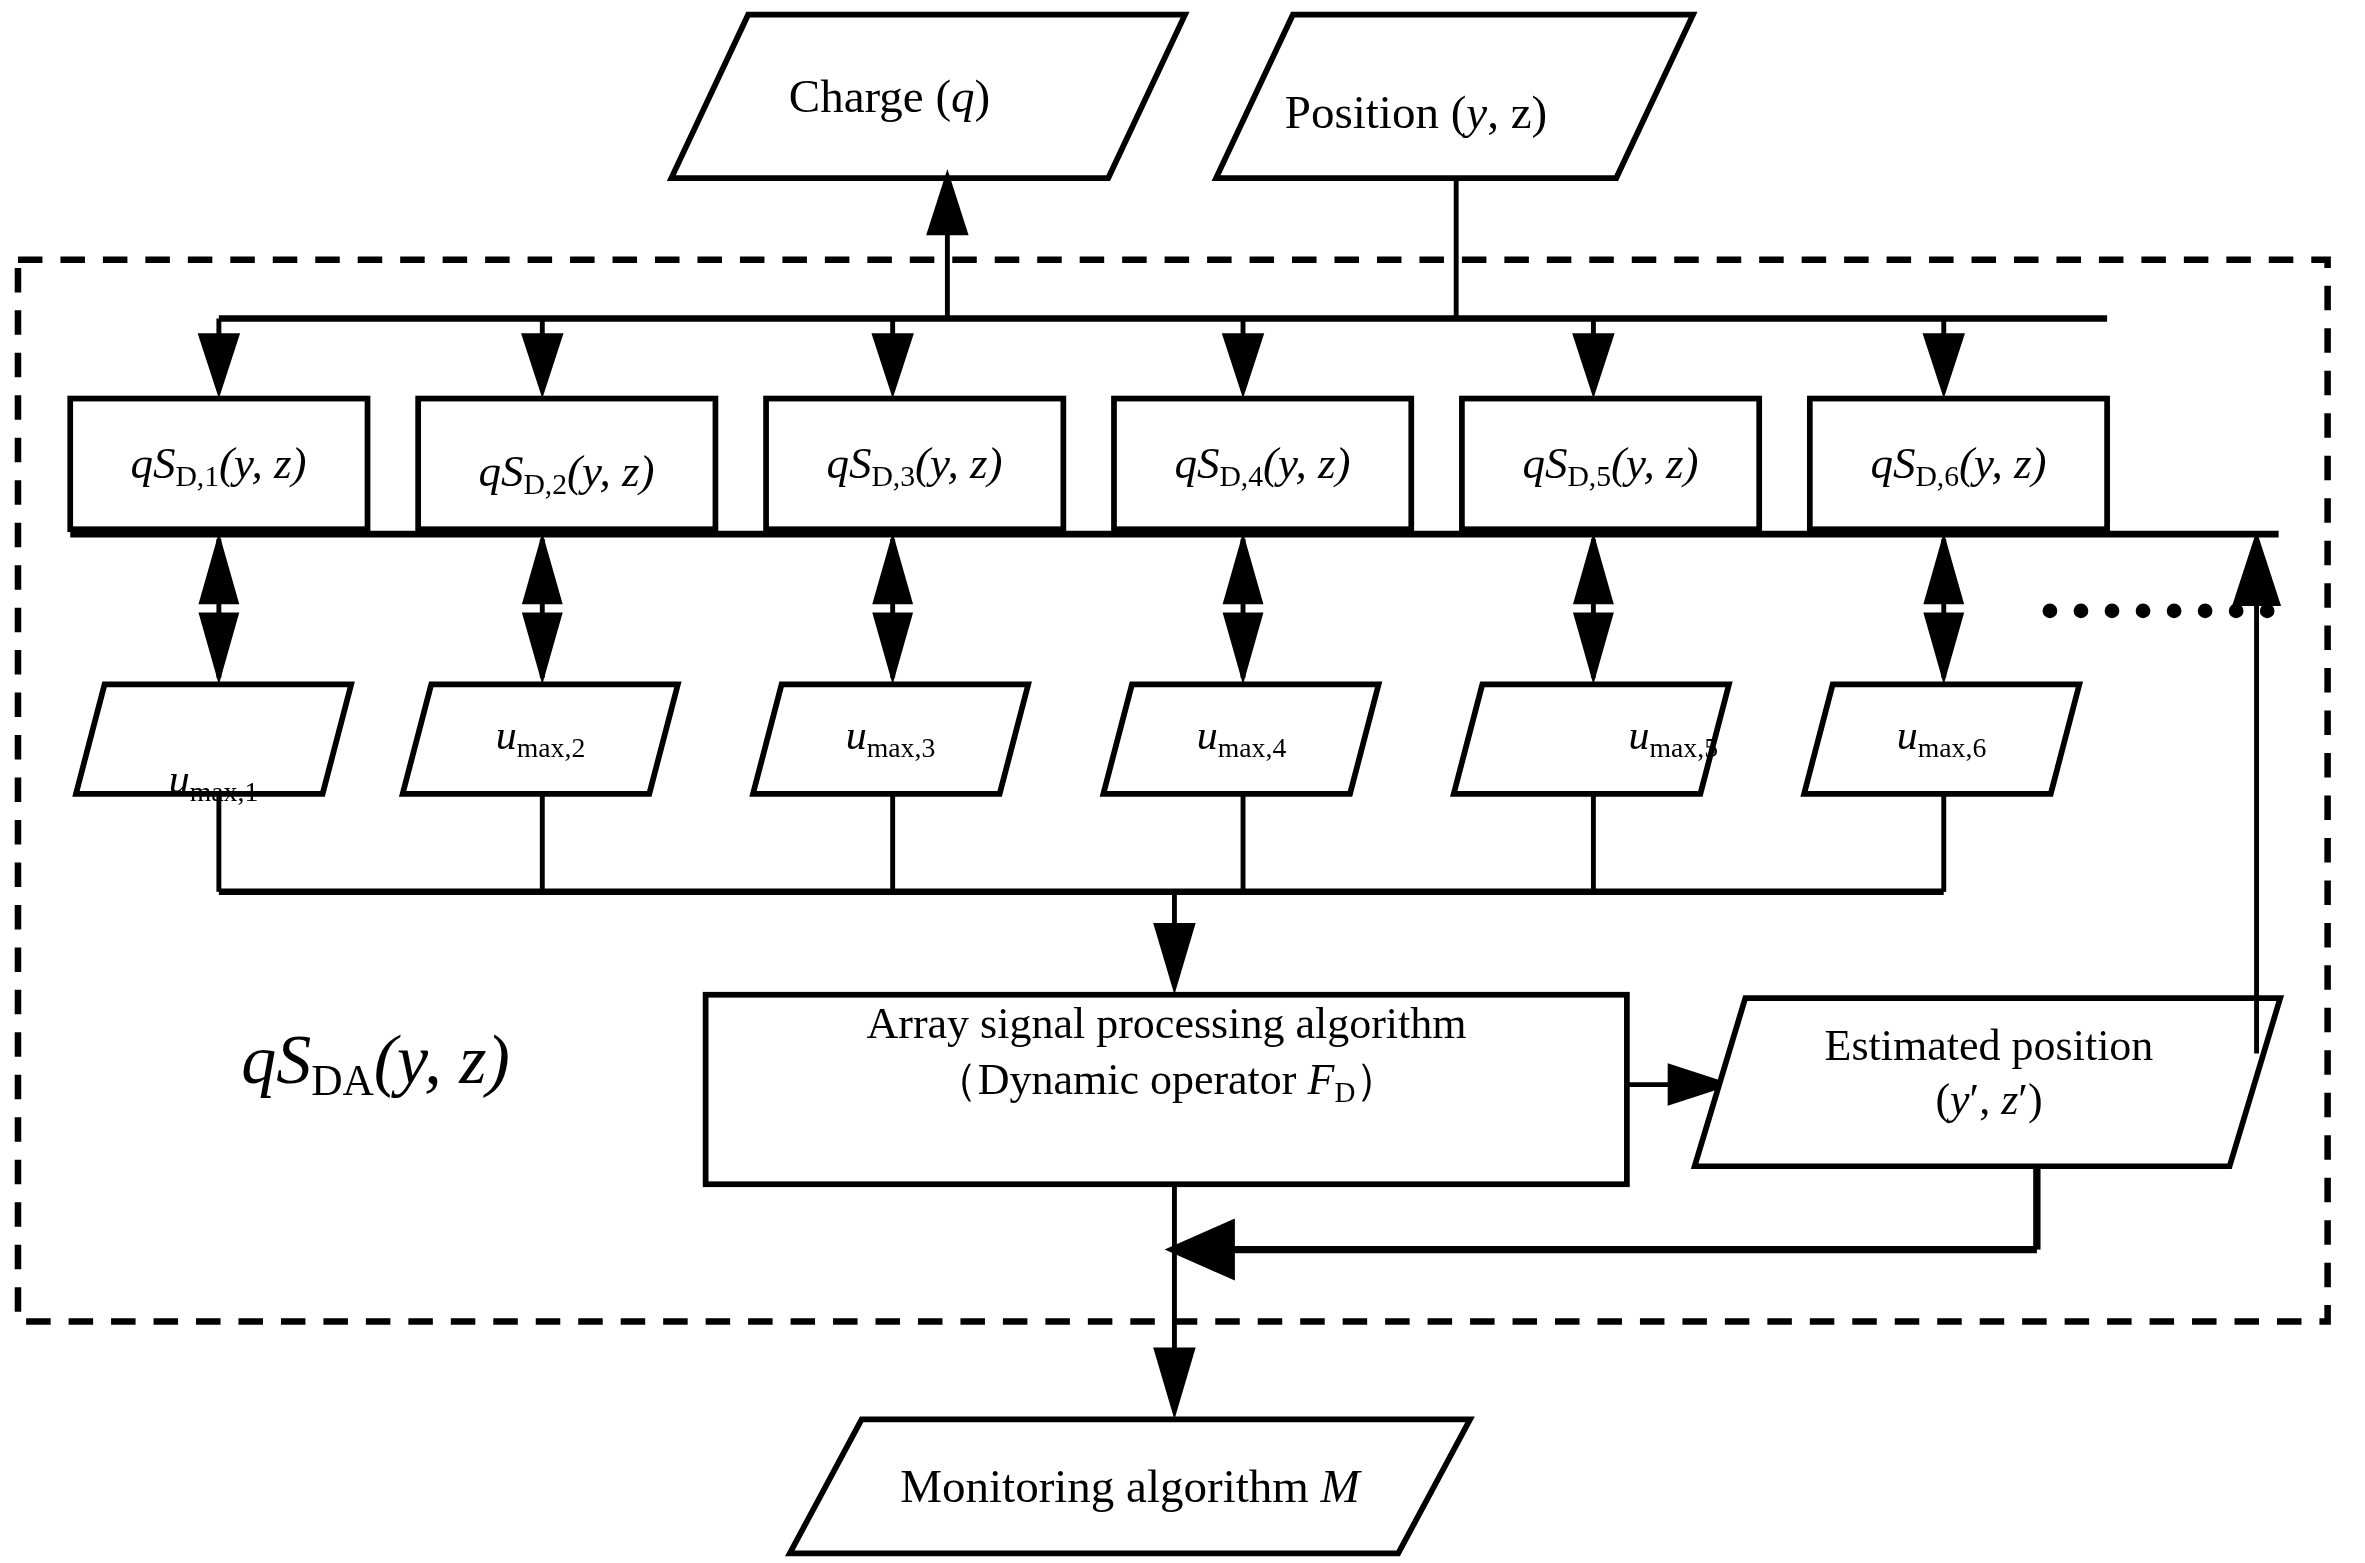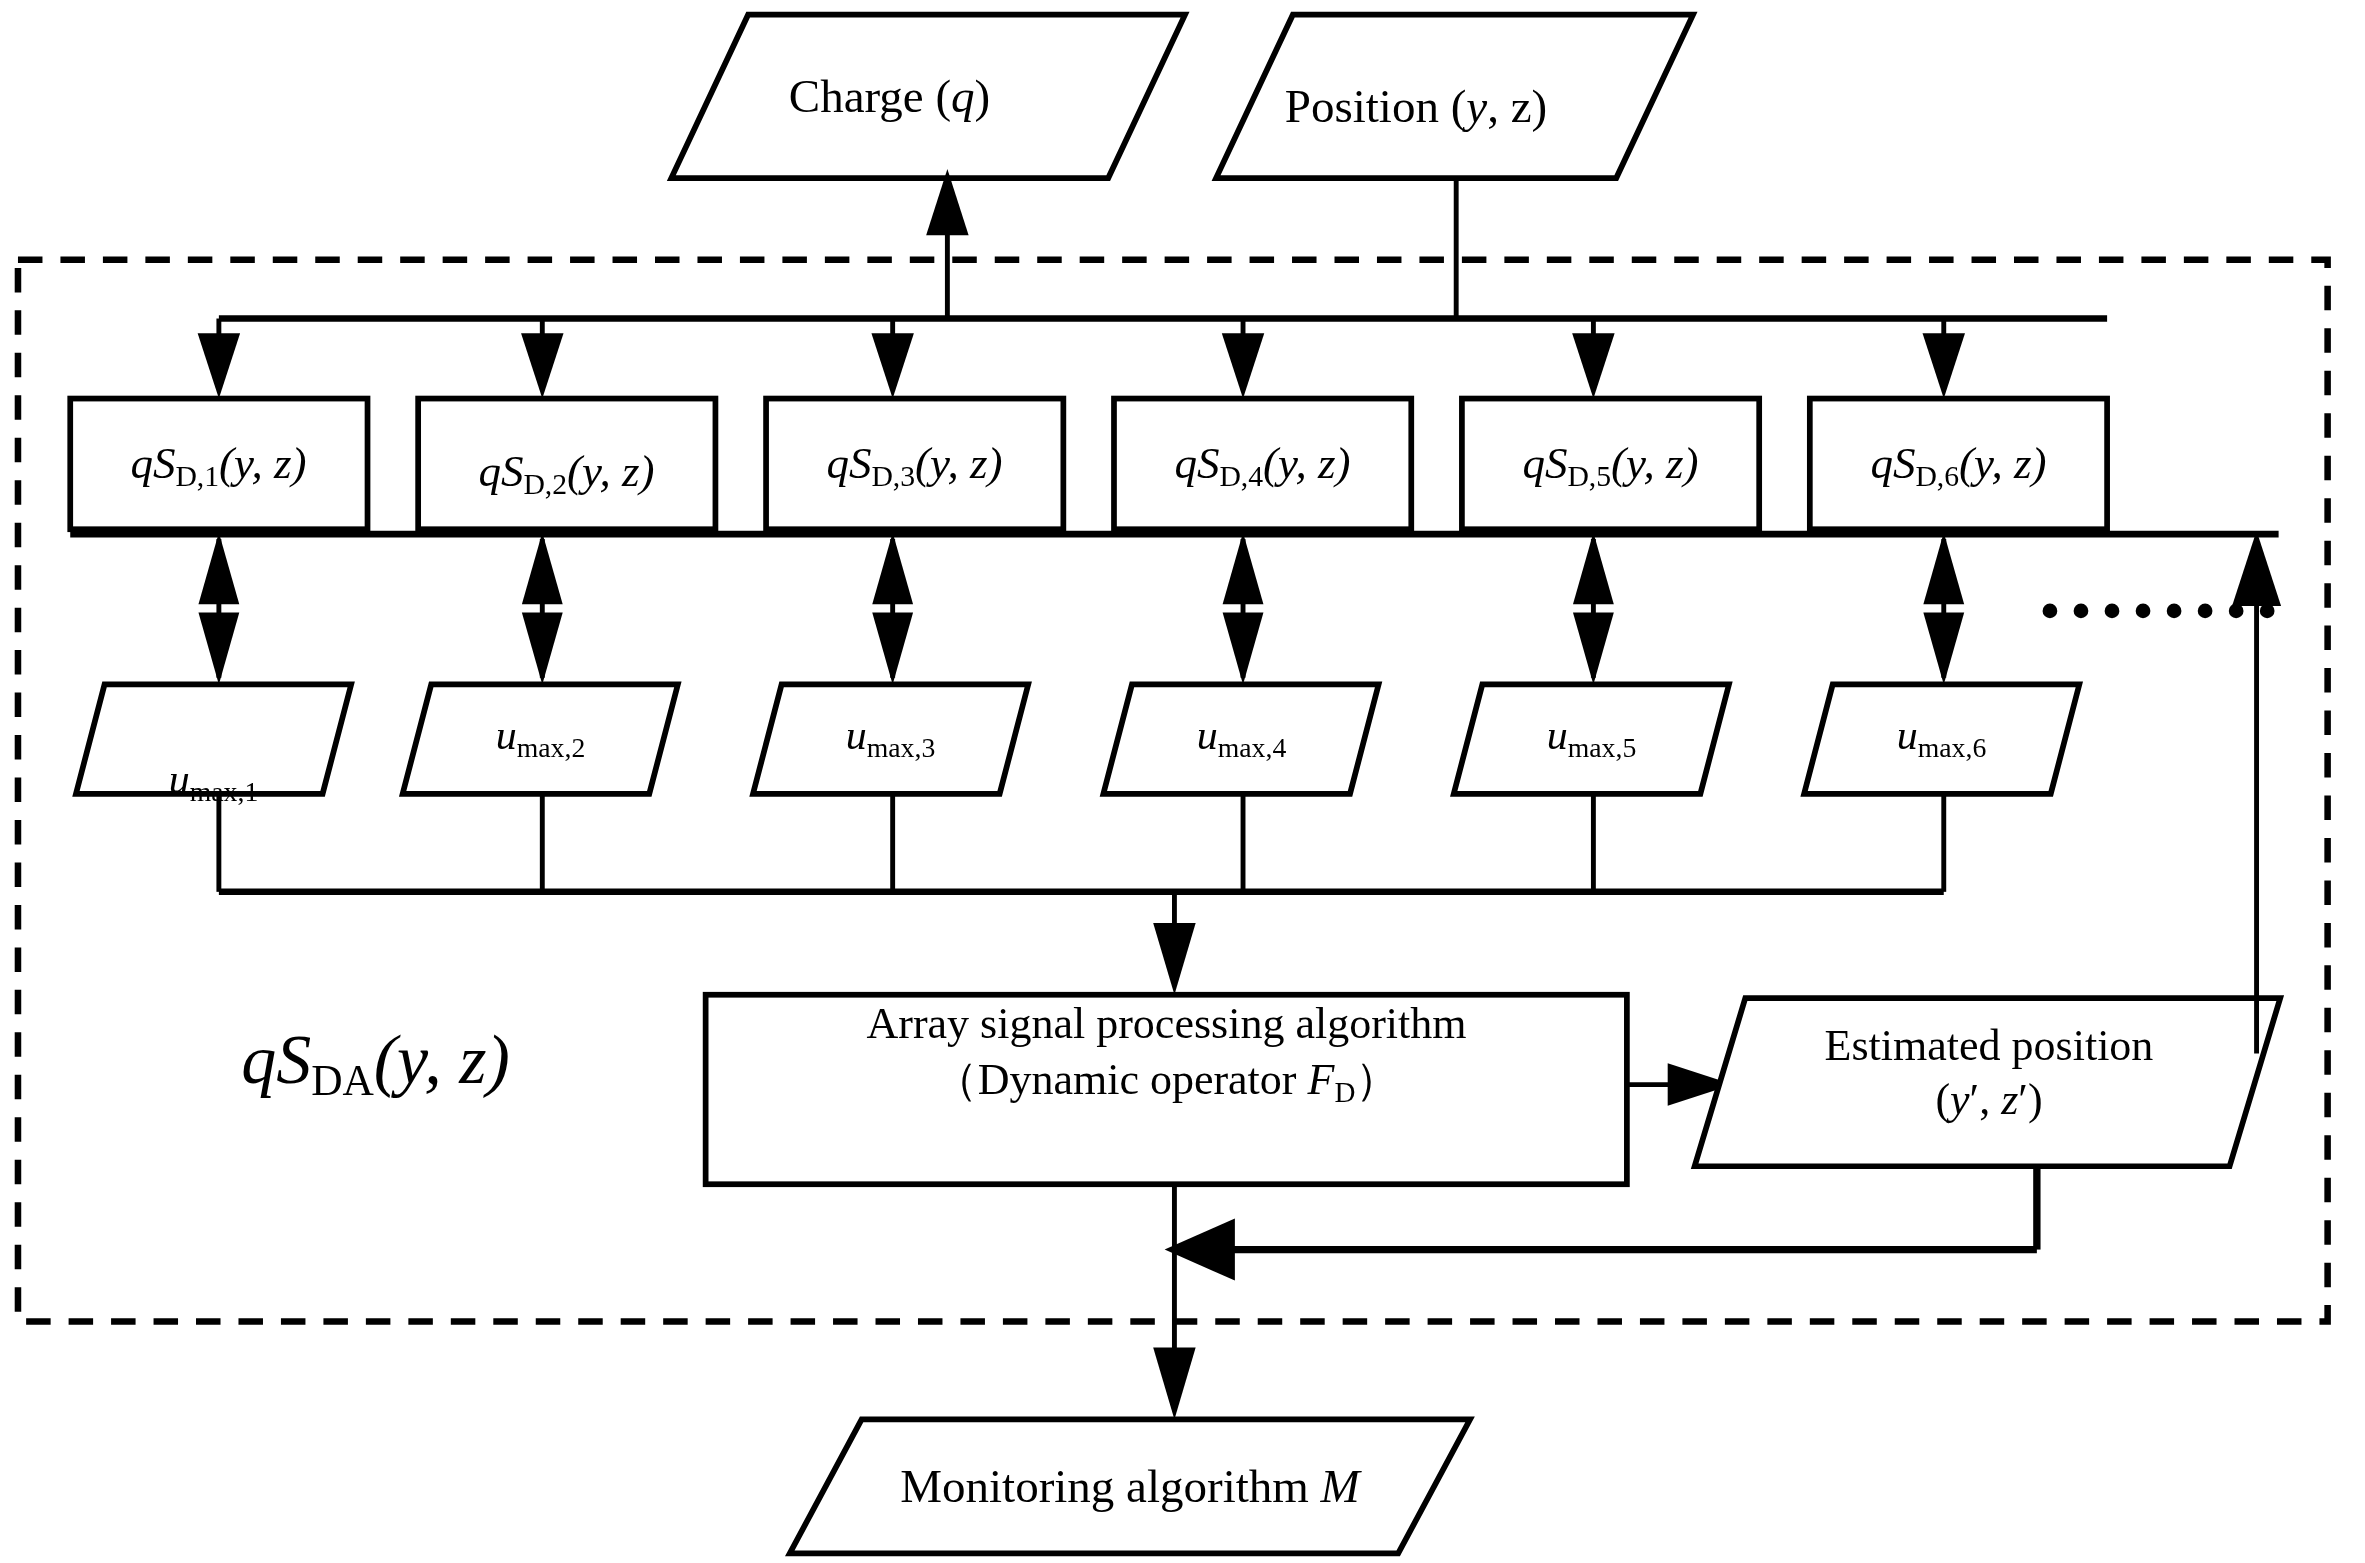--- a/index.html
+++ b/index.html
@@ -220,21 +220,21 @@
     <line class="conn" x1="1438" y1="1450" x2="1438" y2="1676"></line>
     <polygon class="arrowhead" points="1438,1738 1412,1650 1464,1650"></polygon>
 
     <polygon class="shape-stroke" points="1055,1738 1800,1738 1712,1902 967,1902"></polygon>
   </svg>
 
   <div class="lbl t-io" style="left:671px; top:70px; width:437px;">
     <span>Charge (</span><i>q</i><span>)</span>
   </div>
 
-  <div class="lbl t-io" style="left:1216px; top:80px; width:400px;">
+  <div class="lbl t-io" style="left:1216px; top:86px; width:400px;">
     <span>Position (</span><i>y</i><span>, </span><span>z</span><span>)</span>
   </div>
 
   <div class="lbl t-box" style="left:70px; top:438px; width:297px;">
     <span>qS</span><sub><span>D,</span><span>1</span></sub><span>(y, z)</span>
   </div>
   <div class="lbl t-box" style="left:418px; top:438px; width:297px;margin-top:8px;">
     <span>qS</span><sub><span>D,</span><span>2</span></sub><span>(y, z)</span>
   </div>
   <div class="lbl t-box" style="left:766px; top:438px; width:297px;">
@@ -255,21 +255,21 @@
   </div>
   <div class="lbl t-umax" style="left:414px; top:712px; width:253px;">
     <i>u</i><sub><span>max,</span><span>2</span></sub>
   </div>
   <div class="lbl t-umax" style="left:764px; top:712px; width:253px;">
     <i>u</i><sub><span>max,</span><span>3</span></sub>
   </div>
   <div class="lbl t-umax" style="left:1115px; top:712px; width:253px;">
     <i>u</i><sub><span>max,</span><span>4</span></sub>
   </div>
-  <div class="lbl t-umax" style="left:1465px; top:712px; width:253px;">
+  <div class="lbl t-umax" style="left:1465px; top:712px; width:253px;text-align:right;">
     <i>u</i><sub><span>max,</span><span>5</span></sub>
   </div>
   <div class="lbl t-umax" style="left:1815px; top:712px; width:253px;">
     <i>u</i><sub><span>max,</span><span>6</span></sub>
   </div>
 
   <div class="lbl t-sda" style="left:147px; top:1021px; width:457px; text-align:center;">
     <span>qS</span><sub class="upr">DA</sub><span>(y, z)</span>
   </div>
 

